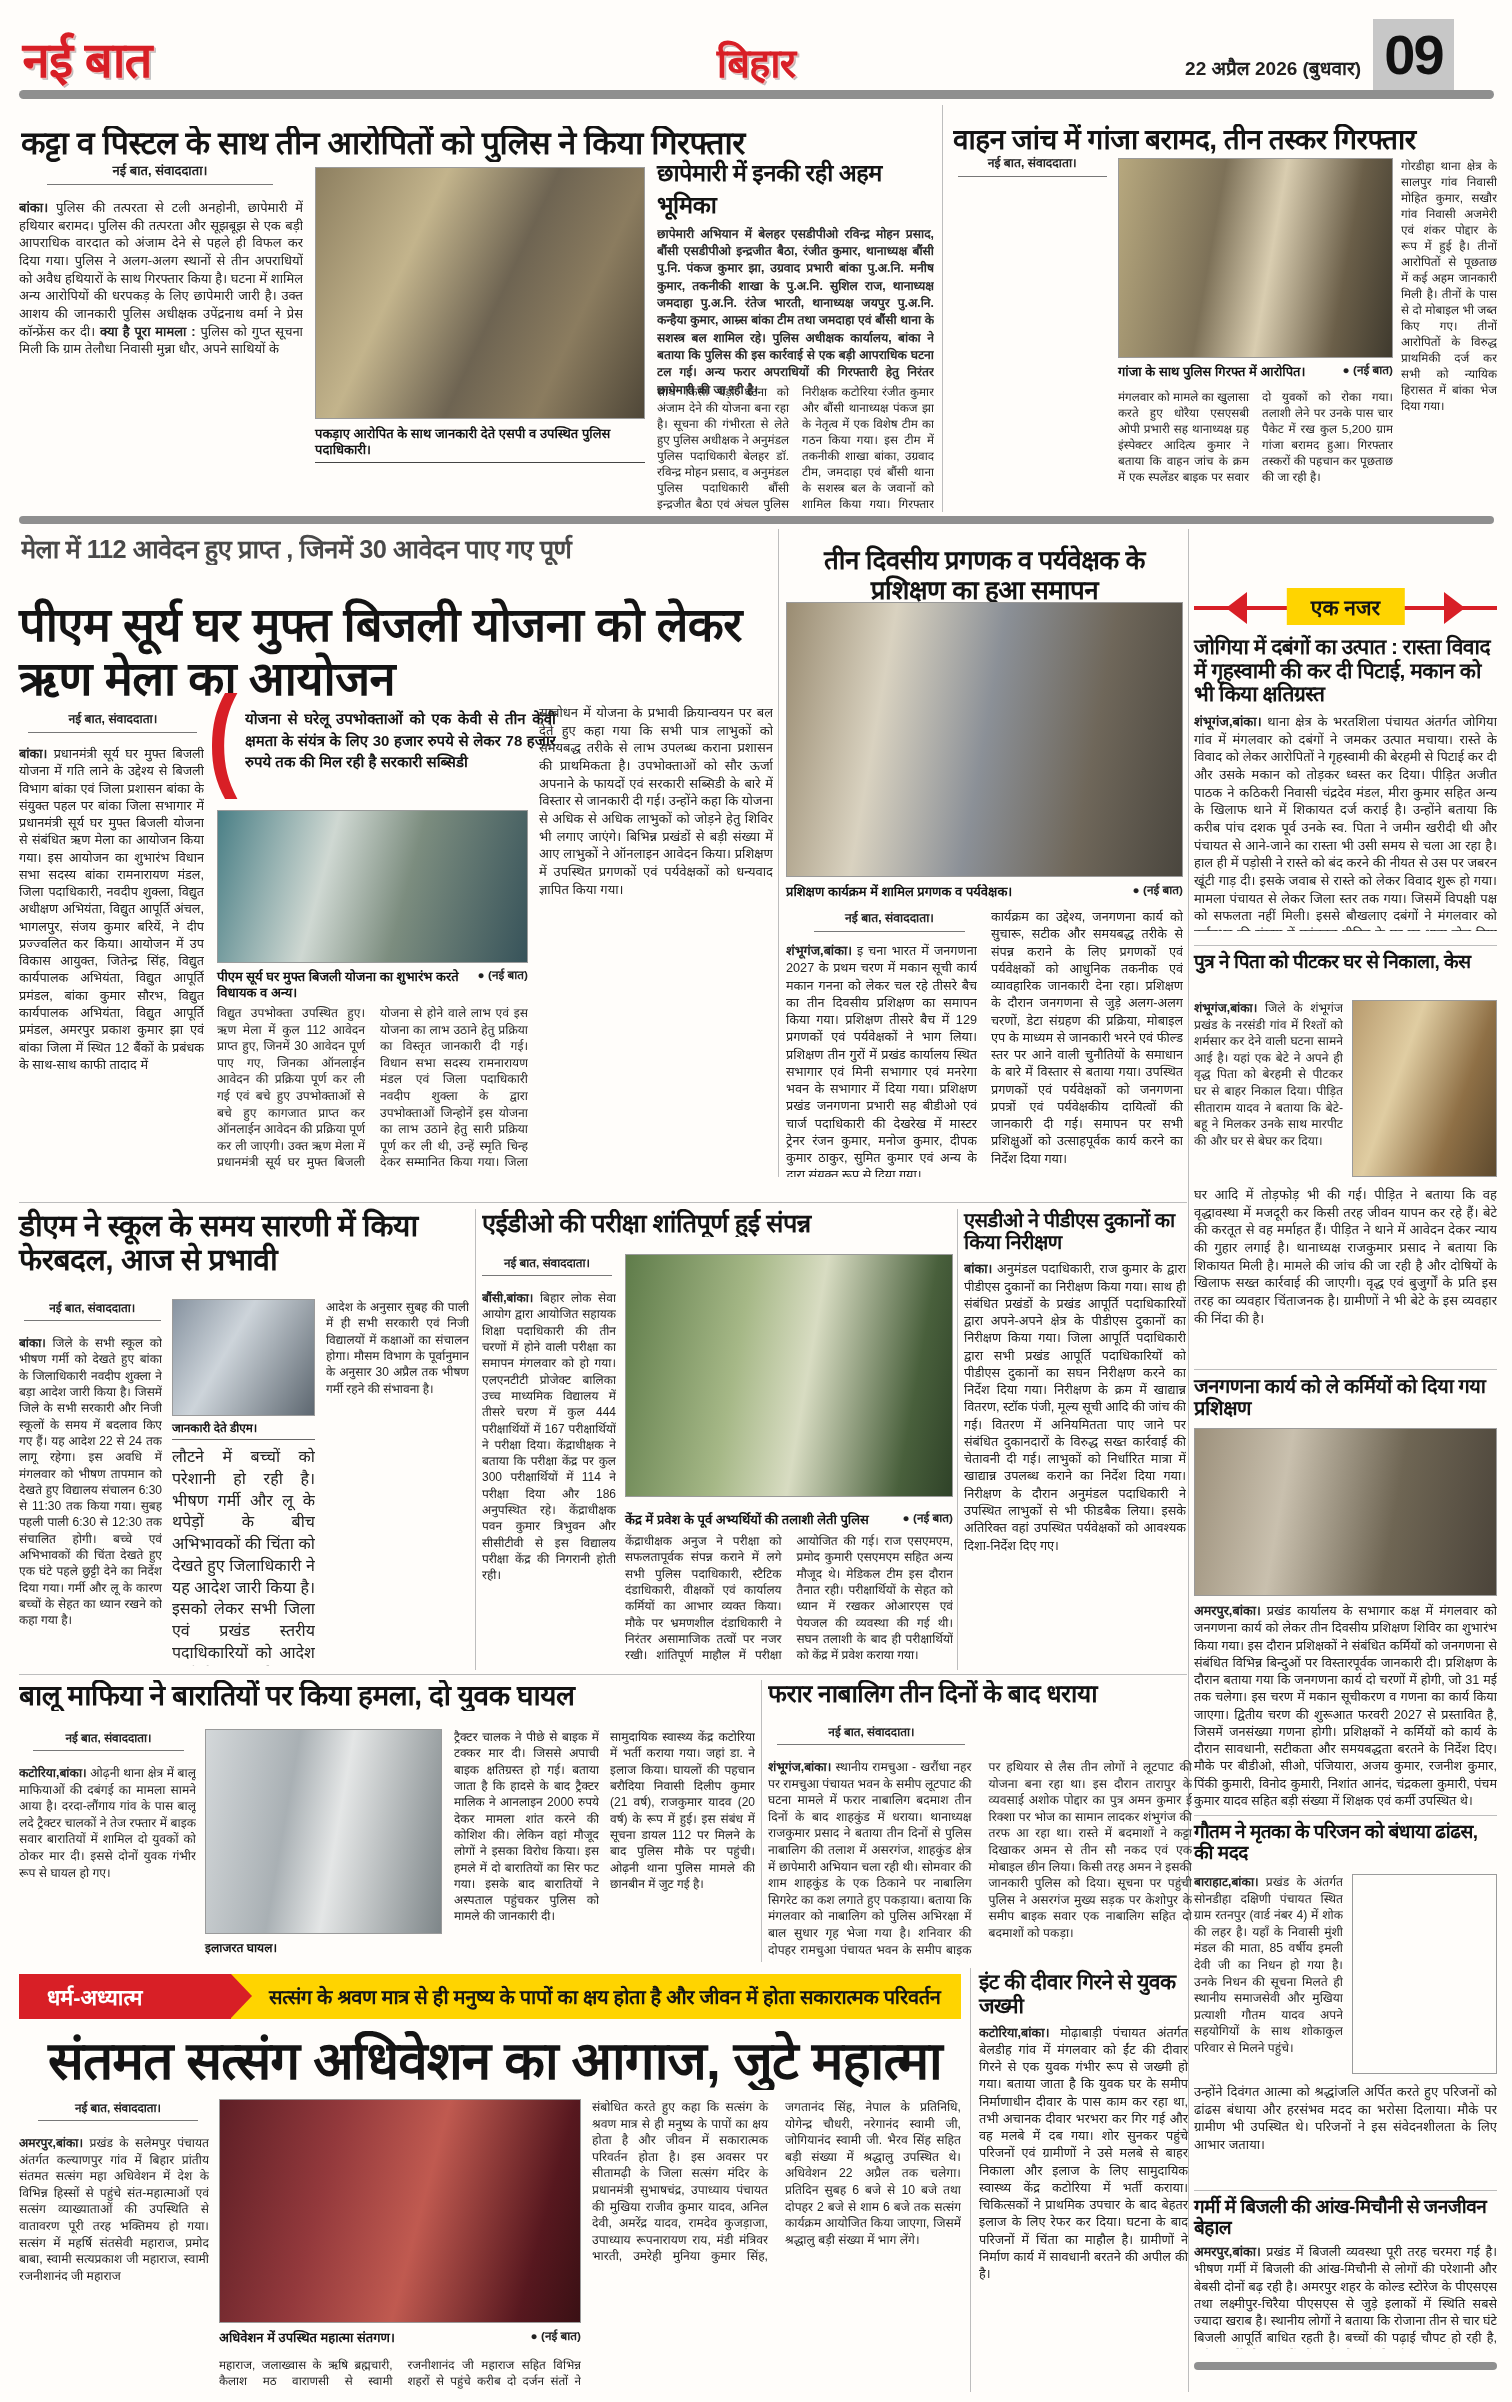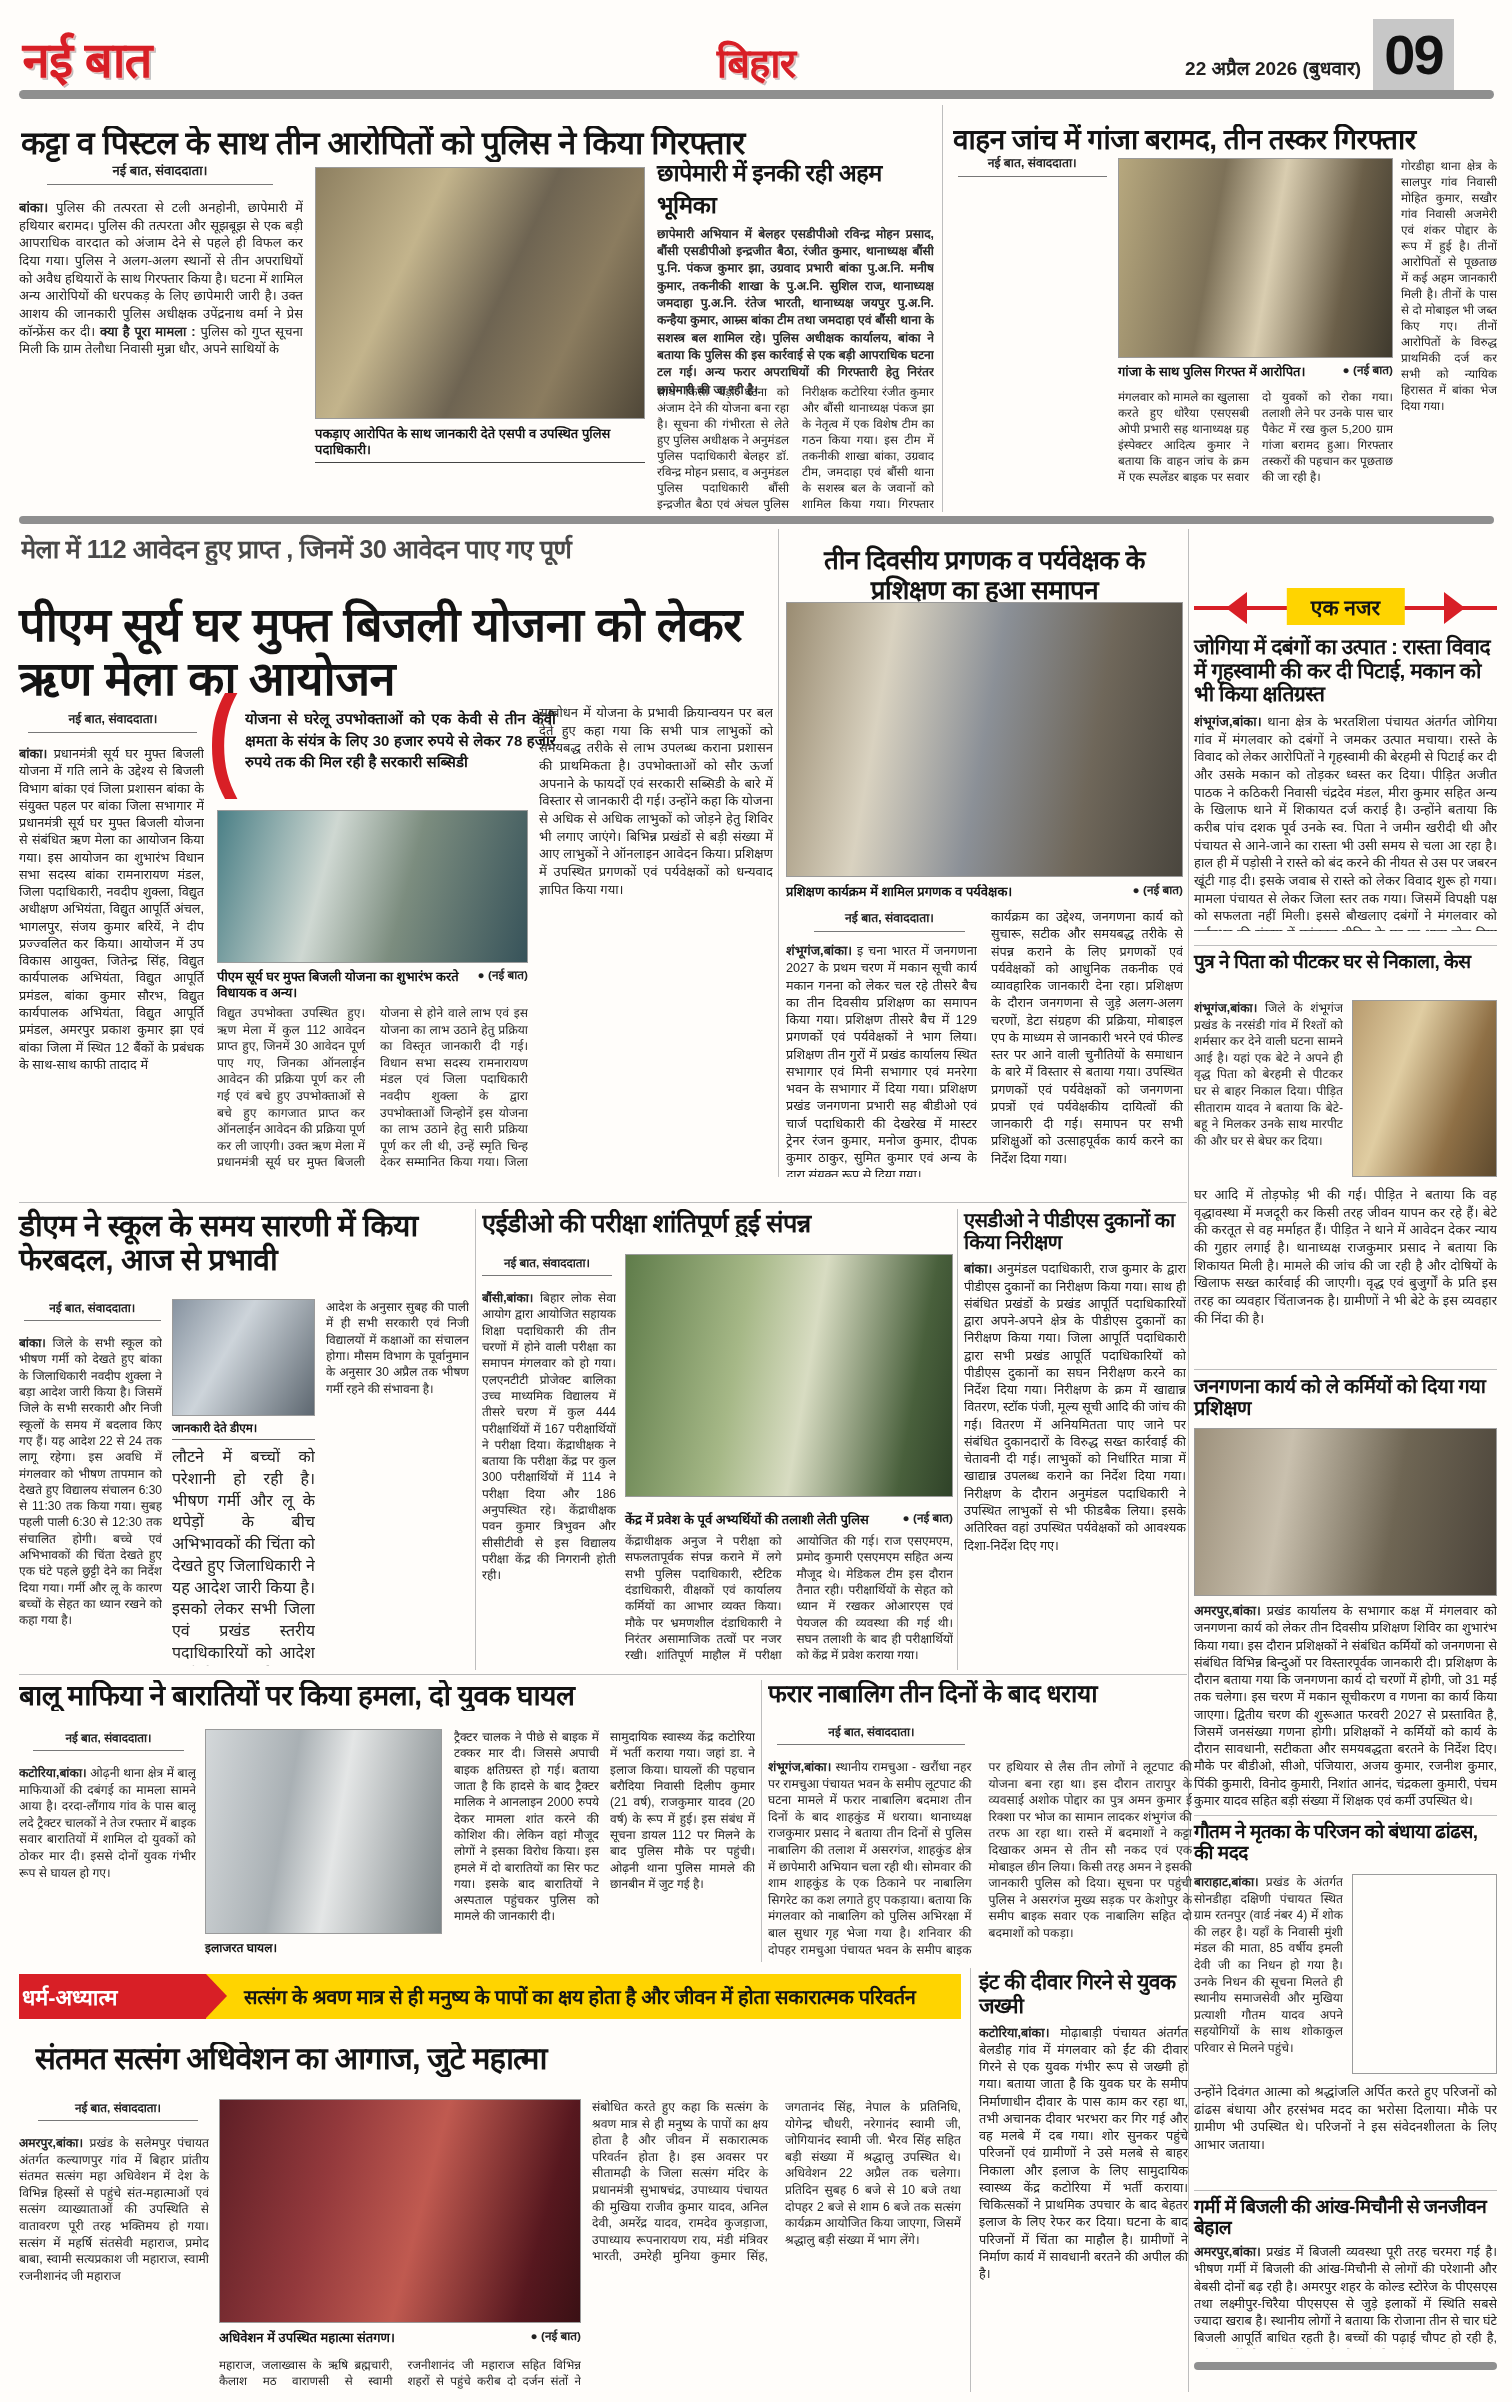--- a/index.html
+++ b/index.html
@@ -42,21 +42,21 @@
   .boxtext{font-weight:700;font-size:12.2px;line-height:1.42;color:#2a2a2a;text-align:justify;}
   .eknajar{position:relative;height:40px;}
   .eknajar .line{position:absolute;left:0;right:0;top:18px;height:3.8px;background:#d81f26;}
   .eknajar .tag{position:absolute;left:50%;transform:translateX(-50%);top:0;background:#ffd400;
       padding:4.7px 24.5px;font-weight:900;font-size:21px;color:#141414;}
   .eknajar .tri-l,.eknajar .tri-r{position:absolute;top:3.8px;width:0;height:0;
       border-top:16px solid transparent;border-bottom:16px solid transparent;}
   .eknajar .tri-l{left:32px;border-right:21px solid #d81f26;}
   .eknajar .tri-r{right:32px;border-left:21px solid #d81f26;}
   .bannerlabel{background:#d81f26;color:#fff;font-weight:900;font-size:21.7px;
-      display:flex;align-items:center;padding-left:3px;position:relative;}
+      display:flex;align-items:center;padding-left:28px;position:relative;}
   .bannerlabel:after{content:"";position:absolute;right:-21px;top:0;width:0;height:0;
       border-top:22.6px solid transparent;border-bottom:22.6px solid transparent;border-left:21px solid #d81f26;}
   .bannerstrip{background:#ffd400;display:flex;align-items:center;padding-left:38px;
       font-weight:900;font-size:20px;color:#141414;letter-spacing:-0.3px;}
   .logo{color:#d81f26;font-weight:900;letter-spacing:-0.9px;
         text-shadow:0.9px 0.9px 0 #f0b9b9, 1.9px 1.9px 0 #bbb;}
 </style>
 </head>
 <body>
 
@@ -286,21 +286,21 @@
       <span>मोढ़ाबाड़ी पंचायत अंतर्गत बेलडीह गांव में मंगलवार को ईंट की दीवार गिरने से एक युवक गंभीर रूप से जख्मी हो गया। बताया जाता है कि युवक घर के समीप निर्माणाधीन दीवार के पास काम कर रहा था, तभी अचानक दीवार भरभरा कर गिर गई और वह मलबे में दब गया। शोर सुनकर पहुंचे परिजनों एवं ग्रामीणों ने उसे मलबे से बाहर निकाला और इलाज के लिए सामुदायिक स्वास्थ्य केंद्र कटोरिया में भर्ती कराया। चिकित्सकों ने प्राथमिक उपचार के बाद बेहतर इलाज के लिए रेफर कर दिया। घटना के बाद परिजनों में चिंता का माहौल है। ग्रामीणों ने निर्माण कार्य में सावधानी बरतने की अपील की है।</span>
     </div>
   </section>
 
   <div class="abs" style="left:19px;top:1974px;width:942px;height:45px;display:flex;">
     <div class="bannerlabel" style="width:184px;height:45px;">धर्म-अध्यात्म</div>
     <div class="bannerstrip" style="flex:1;height:45px;">सत्संग के श्रवण मात्र से ही मनुष्य के पापों का क्षय होता है और जीवन में होता सकारात्मक परिवर्तन</div>
   </div>
 
   <section class="abs" style="left:19px;top:2026px;width:942px;height:369px;">
-    <h1 class="hl nowrap" style="font-size:31px;margin:16px;width:942px;font-weight:800;letter-spacing:-0.9px;">संतमत सत्संग अधिवेशन का आगाज, जुटे महात्मा</h1>
+    <h1 class="hl nowrap" style="font-size:53px;margin:5px;width:942px;text-align:center;font-weight:800;letter-spacing:-0.9px;">संतमत सत्संग अधिवेशन का आगाज, जुटे महात्मा</h1>
     <div class="abs byline" style="left:19px;top:73px;width:160px;font-size:11.8px;">नई बात, संवाददाता।</div>
     <div class="abs clip bt" style="left:0;top:109px;width:190px;height:260px;font-size:12.2px;">
       <b class="dl">अमरपुर,बांका।</b>
       <span>प्रखंड के सलेमपुर पंचायत अंतर्गत कल्याणपुर गांव में बिहार प्रांतीय संतमत सत्संग महा अधिवेशन में देश के विभिन्न हिस्सों से पहुंचे संत-महात्माओं एवं सत्संग व्याख्याताओं की उपस्थिति से वातावरण पूरी तरह भक्तिमय हो गया। सत्संग में महर्षि संतसेवी महाराज, प्रमोद बाबा, स्वामी सत्यप्रकाश जी महाराज, स्वामी रजनीशानंद जी महाराज</span>
     </div>
     <div class="abs photo ph-l" style="left:200px;top:73px;width:362px;height:224px;"></div>
     <div class="abs caprow" style="left:200px;top:301px;width:362px;">
       <span class="caption" style="border:none;">अधिवेशन में उपस्थित महात्मा संतगण।</span>
       <span class="credit">● (नई बात)</span>
     </div>

